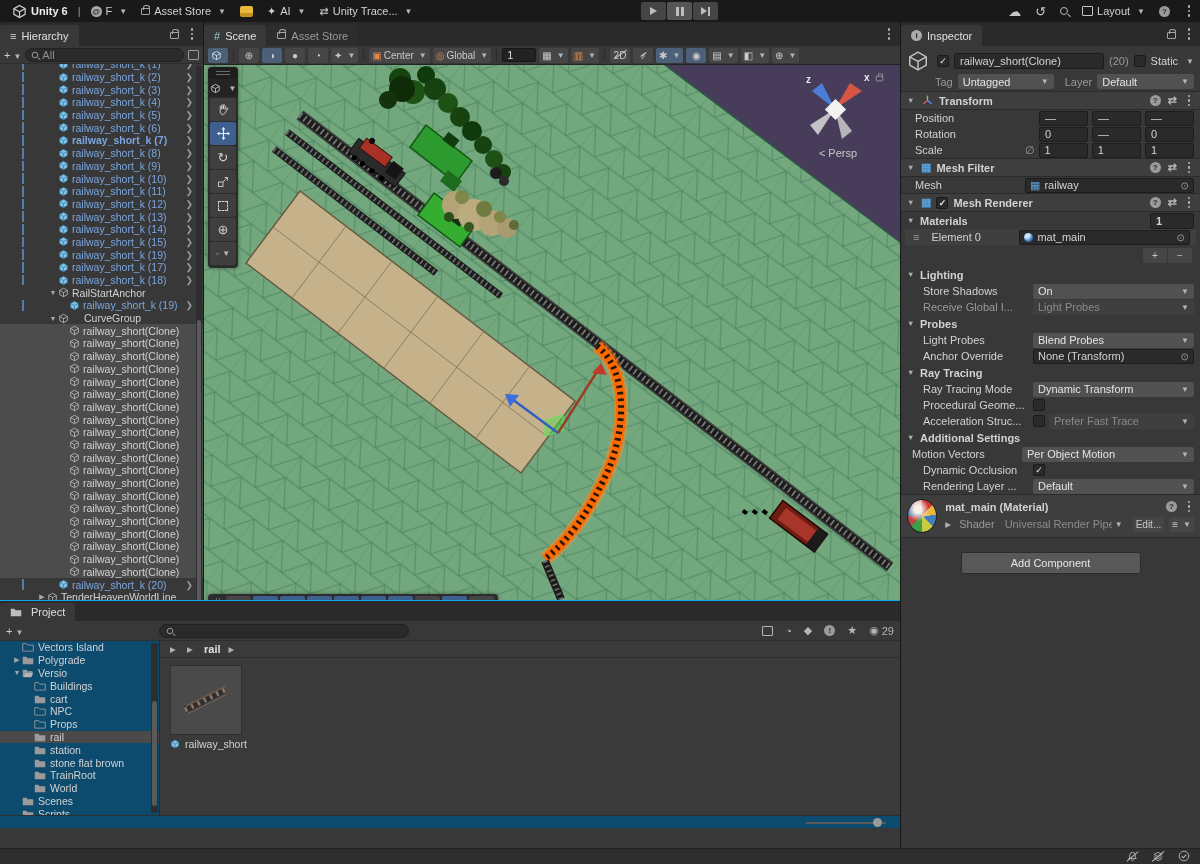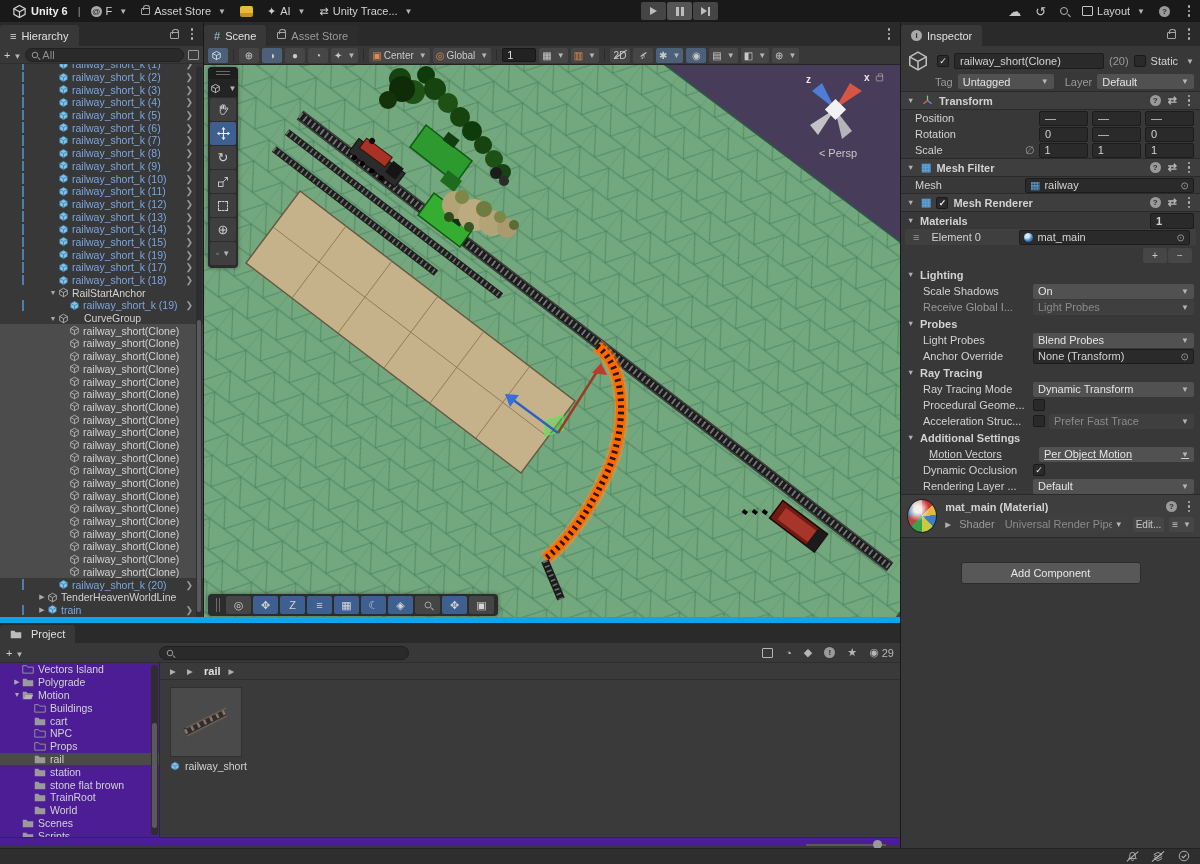--- a/index.html
+++ b/index.html
@@ -83,23 +83,23 @@
 .fold{font-size:7.5px;color:#b0b0b0;width:9px;flex:none;}
 .irow{height:16px;display:flex;align-items:center;padding:0 6px 0 14px;gap:4px;}
 .irow .lbl{width:106px;flex:none;overflow:hidden;text-overflow:ellipsis;white-space:nowrap;}
 .irow .val{flex:1;display:flex;gap:4px;align-items:center;}
 .vec{flex:1;display:flex;gap:4px;}
 .vec .ifield{flex:1;height:15px;}
 .subhdr{height:17px;display:flex;align-items:center;gap:4px;padding:0 6px;font-weight:bold;}
 .objfield{background:#2a2a2a;border:1px solid #1c1c1c;border-radius:2px;height:15px;flex:1;display:flex;align-items:center;padding:0 4px;gap:4px;}
 .picker{margin-left:auto;color:#9a9a9a;font-size:10px;}
 #matsphere{width:34px;height:34px;border-radius:50%;background:radial-gradient(circle at 35% 30%,#f5f0e8 0 12%,transparent 40%),conic-gradient(#c33 0 12%,#e9b73c 0 24%,#3f7fc1 0 37%,#caca40 0 50%,#3aa14a 0 63%,#b44 0 75%,#3f6fb1 0 88%,#caa 0 100%);border:1px solid #222;}
-#addcomp{width:180px;height:22px;margin:24px auto;background:#585858;border:1px solid #2c2c2c;border-radius:3px;display:flex;align-items:center;justify-content:center;color:#e6e6e6;}
-
-#project{left:0;top:617px;width:900px;height:228px;border-top:6px solid #0ea5e9;background:#4c1d95;}
+#addcomp{width:180px;height:22px;margin:14px auto;background:#585858;border:1px solid #2c2c2c;border-radius:3px;display:flex;align-items:center;justify-content:center;color:#e6e6e6;}
+
+#project{left:0;top:600px;width:900px;height:228px;border-top:1px solid #0ea5e9;background:#0c4a6e;}
 #proj-toolbar{height:20px;display:flex;align-items:center;gap:6px;padding:0 6px;background:#383838;border-bottom:1px solid #2e2e2e;}
 #proj-search{width:250px;height:14px;background:#2a2a2a;border:1px solid #212121;border-radius:7px;display:flex;align-items:center;gap:4px;padding:0 6px;color:#8f8f8f;margin-left:130px;}
 #proj-body{display:flex;height:174px;}
 #proj-tree{width:160px;position:relative;overflow:hidden;border-right:1px solid #2a2a2a;}
 .p-row{height:12.8px;display:flex;align-items:center;white-space:nowrap;font-size:10.5px;}
 .p-row.sel{background:#4a4a4a;}
 .p-row .arr{width:10px;font-size:7px;color:#aaa;text-align:center;flex:none;}
 .foldericon{width:12px;height:10px;flex:none;margin-right:4px;}
 #proj-main{flex:1;background:#3a3a3a;position:relative;}
 #crumbs{height:17px;display:flex;align-items:center;gap:8px;padding:0 10px;border-bottom:1px solid #2e2e2e;color:#aaa;}
@@ -275,21 +275,21 @@
           <span class="chev">❯</span>
         </div>
         <div class="h-row">
           <span class="pbar"></span>
           <span style="width:48px;flex:none;"></span>
           <span class="arr"></span>
           <svg class="cube" viewBox="0 0 16 16">
             <path d="M8 1.8 13.6 5v6L8 14.2 2.4 11V5Z" fill="#7fc3e8" stroke="#39729c" stroke-width="1"></path>
             <path d="M2.4 5 8 8.2 13.6 5M8 8.2v6" fill="none" stroke="#39729c" stroke-width="1"></path>
           </svg>
-          <span style="color:#7ba6e0;overflow:hidden;text-overflow:ellipsis;">railway_short_k (7)</span>
+          <span style="color:#7ba6e0;overflow:hidden;text-overflow:ellipsis;font-weight:bold;">railway_short_k (7)</span>
           <span class="chev">❯</span>
         </div>
         <div class="h-row">
           <span class="pbar"></span>
           <span style="width:48px;flex:none;"></span>
           <span class="arr"></span>
           <svg class="cube" viewBox="0 0 16 16">
             <path d="M8 1.8 13.6 5v6L8 14.2 2.4 11V5Z" fill="#7fc3e8" stroke="#39729c" stroke-width="1"></path>
             <path d="M2.4 5 8 8.2 13.6 5M8 8.2v6" fill="none" stroke="#39729c" stroke-width="1"></path>
           </svg>
@@ -1112,21 +1112,21 @@
     <div class="row" style="justify-content:flex-end;padding:3px 8px;gap:1px;">
       <span class="sbtn" style="width:24px;">+</span>
       <span class="sbtn" style="width:24px;">−</span>
     </div>
     <div id="mr-sections">
         <div class="subhdr">
           <span class="fold">▼</span>
           <span>Lighting</span>
         </div>
         <div class="irow" style="padding-left: 22px;">
-          <span class="lbl">Scale Shadows</span>
+          <span class="lbl">Store Shadows</span>
           <span class="val">
             <span class="dd" style="flex:1;">
               <span>On</span>
               <span class="caret">▼</span>
             </span>
           </span>
         </div>
         <div class="irow" style="padding-left: 22px;">
           <span class="lbl dim">Receive Global I...</span>
           <span class="val">
@@ -1184,21 +1184,21 @@
             <span class="dd dis" style="flex:1;">
               <span>Prefer Fast Trace</span>
               <span class="caret">▼</span>
             </span>
           </span>
         </div>
         <div class="subhdr">
           <span class="fold">▼</span>
           <span>Additional Settings</span>
         </div>
-        <div class="irow" style="padding-left: 28px; text-decoration: underline;">
+        <div class="irow" style="padding-left: 11px;">
           <span class="lbl">Motion Vectors</span>
           <span class="val">
             <span class="dd" style="flex:1;">
               <span>Per Object Motion</span>
               <span class="caret">▼</span>
             </span>
           </span>
         </div>
         <div class="irow" style="padding-left: 22px;">
           <span class="lbl">Dynamic Occlusion</span>
@@ -1301,21 +1301,21 @@
               </svg>
               <span>Polygrade</span>
             </div>
             <div class="p-row">
               <span style="width:12px;flex:none;"></span>
               <span class="arr">▼</span>
               <svg class="foldericon" viewBox="0 0 16 13">
                 <path d="M1 2h5l1.5 2H14v2H4l-2 6H1Z" fill="#9a9a9a"></path>
                 <path d="M4 6h11l-2.5 6H2Z" fill="#b5b5b5"></path>
               </svg>
-              <span>Motion</span>
+              <span>Versio</span>
             </div>
             <div class="p-row">
               <span style="width:24px;flex:none;"></span>
               <span class="arr"></span>
               <svg class="foldericon" viewBox="0 0 16 13">
                 <path d="M1 2h5l1.5 2H15v8H1Z" fill="none" stroke="#9a9a9a" stroke-width="1.2"></path>
               </svg>
               <span>Buildings</span>
             </div>
             <div class="p-row">

